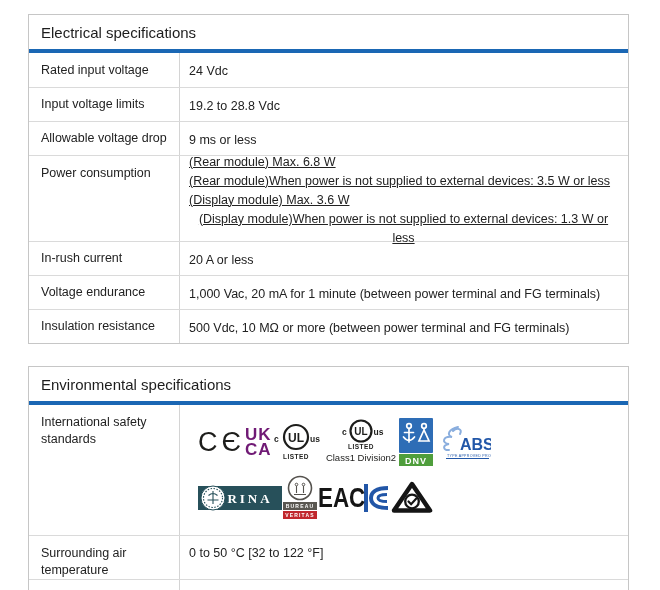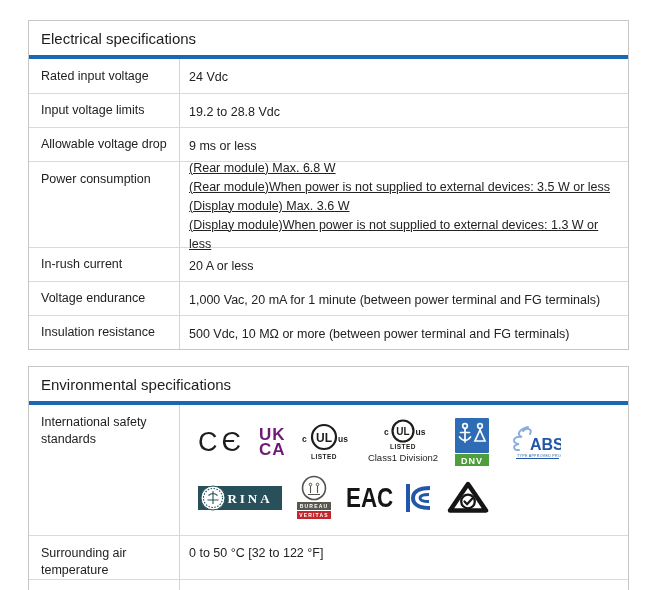--- a/index.html
+++ b/index.html
@@ -1,36 +1,36 @@
 <!DOCTYPE html>
 <html><head>
 <meta charset="utf-8">
 <style>
   html,body{margin:0;padding:0;}
   body{
     width:660px;height:590px;background:#fff;overflow:hidden;position:relative;
     font-family:"Liberation Sans",sans-serif;color:#222;
   }
   .spec{position:absolute;left:28px;width:601px;border:1px solid #c6c6c6;box-sizing:border-box;background:#fff;}
-  #elec-table{top:20px;}
+  #elec-table{top:14px;text-align:center;}
   #env-table{top:366px;height:252px;overflow:hidden;border-bottom:none;}
   .thead{height:34px;display:flex;align-items:center;padding-left:12px;
     font-size:15px;color:#1d1d1d;border-bottom:4px solid #1a67b4;}
   .row{display:flex;border-top:1px solid #dadada;box-sizing:border-box;}
   .row.first{border-top:none;}
   .lcell{width:151px;min-width:151px;box-sizing:border-box;padding:0 8px 0 12px;
     border-right:1px solid #d4d4d4;display:flex;align-items:center;
     font-size:12.5px;line-height:17px;color:#222;}
   .vcell{flex:1;box-sizing:border-box;padding:3px 10px 0 9px;display:flex;align-items:center;
     font-size:12.5px;line-height:17px;color:#222;}
   .r34{height:34px;} .r86{height:86px;} .r130{height:130px;} .r44{height:44px;} .rpart{height:14px;}
   .multi{flex-direction:column;align-items:flex-start;justify-content:center;line-height:19px;text-decoration:underline;}
   .top{align-items:flex-start;padding-top:9px;}
   .logos{flex-direction:column;align-items:flex-start;justify-content:flex-start;padding:13px 8px 0 18px;gap:9px;}
-  .logo-row{display:flex;align-items:center;gap:14px;}
+  .logo-row{display:flex;align-items:center;}
   
   .lg-ce{font-size:27px;font-weight:500;letter-spacing:4px;color:#1d1d1b;line-height:30px;}
   .lg-ukca{font-weight:700;font-size:17px;line-height:15px;letter-spacing:1px;color:#701a75;}
   .ul-c{fill:none;stroke:#1d1d1b;stroke-width:2.2px;}
   .ul-m{font-family:"Liberation Sans",sans-serif;font-size:12px;font-weight:700;fill:#1d1d1b;}
   .ul-m2{font-family:"Liberation Sans",sans-serif;font-size:10px;font-weight:700;fill:#1d1d1b;}
   .ul-s{font-family:"Liberation Sans",sans-serif;font-size:8.5px;font-weight:700;fill:#1d1d1b;}
   .ul-l{font-family:"Liberation Sans",sans-serif;font-size:6.5px;font-weight:700;letter-spacing:.5px;fill:#1d1d1b;}
   .ul-cap{font-family:"Liberation Sans",sans-serif;font-size:9.5px;fill:#1d1d1b;}
   .dnv-b{fill:#2e6db6;} .dnv-g{fill:#4f9e3c;}

